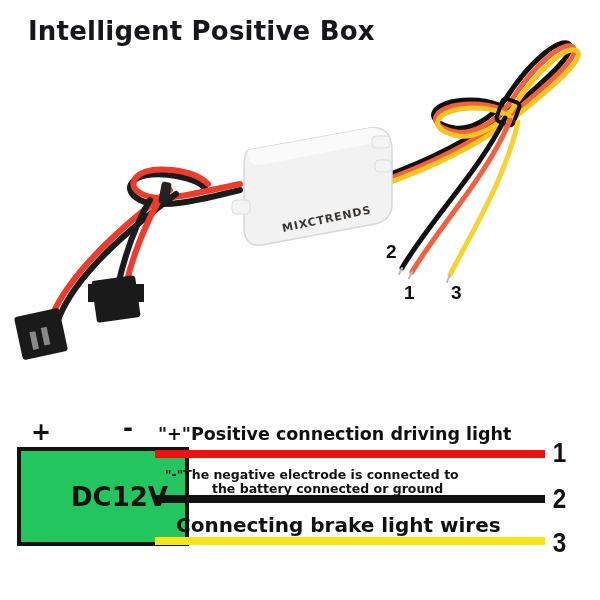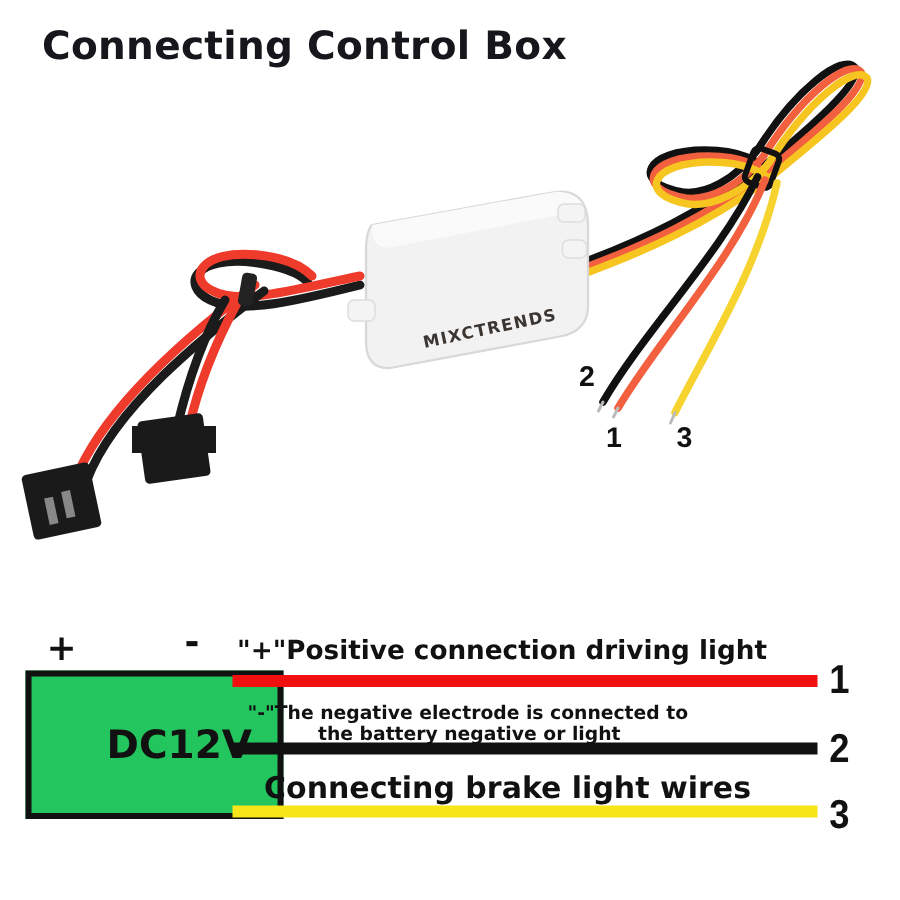--- a/index.html
+++ b/index.html
@@ -18,21 +18,21 @@
   .num { position:absolute; left:552px; font-family:"Liberation Sans", sans-serif; font-weight:bold; font-size:27px; color:#111; transform:scaleX(0.9); }
   .label { position:absolute; font-family:"DejaVu Sans", sans-serif; font-weight:bold; color:#111; white-space:nowrap; }
   .l1 { left:158px; top:424px; font-size:17.5px; }
   .l2a { left:165px; top:467px; font-size:12.5px; }
   .l2b { left:212px; top:481px; font-size:12.5px; }
   .l3 { left:176px; top:513px; font-size:20px; }
 </style>
 </head>
 <body>
 
-<div class="title">Connecting Control Box</div>
+<div class="title">Intelligent Positive Box</div>
 
 <svg class="photo" viewBox="0 0 600 400" xmlns="http://www.w3.org/2000/svg">
 
   <g fill="none" stroke-linecap="round">
     <path d="M380 178 C430 160, 470 140, 510 110 C540 85, 575 55, 570 45 C562 35, 530 60, 505 100 C490 120, 470 130, 455 128 C420 122, 430 100, 470 100 C495 100, 505 108, 510 112" stroke="#111" stroke-width="5"></path>
     <path d="M380 182 C430 164, 472 144, 512 114 C542 89, 579 59, 574 48 C566 38, 534 64, 509 104 C494 124, 472 134, 457 132 C422 126, 432 104, 472 104 C497 104, 507 112, 512 116" stroke="#f2603f" stroke-width="5"></path>
     <path d="M380 186 C430 168, 474 148, 514 118 C544 93, 583 63, 578 52 C570 42, 538 68, 513 108 C498 128, 474 138, 459 136 C424 130, 434 108, 474 108 C499 108, 509 116, 514 120" stroke="#f7c520" stroke-width="5"></path>
 
     <rect x="499" y="100" width="18" height="24" rx="4" fill="none" stroke="#111" stroke-width="4" transform="rotate(20 508 112)"></rect>
 
@@ -87,18 +87,18 @@
 <div class="dcbox">
   <span>DC12V</span>
 </div>
 
 <div class="line red"></div>
 <div class="line black"></div>
 <div class="line yellow"></div>
 
 <div class="label l1">"+"Positive connection driving light</div>
 <div class="label l2a">"-"The negative electrode is connected to</div>
-<div class="label l2b">the battery negative or light</div>
+<div class="label l2b">the battery connected or ground</div>
 <div class="label l3">Connecting brake light wires</div>
 
 <div class="num" style="top:438px;">1</div>
 <div class="num" style="top:484px;">2</div>
 <div class="num" style="top:528px;">3</div>
 
 </body></html>

